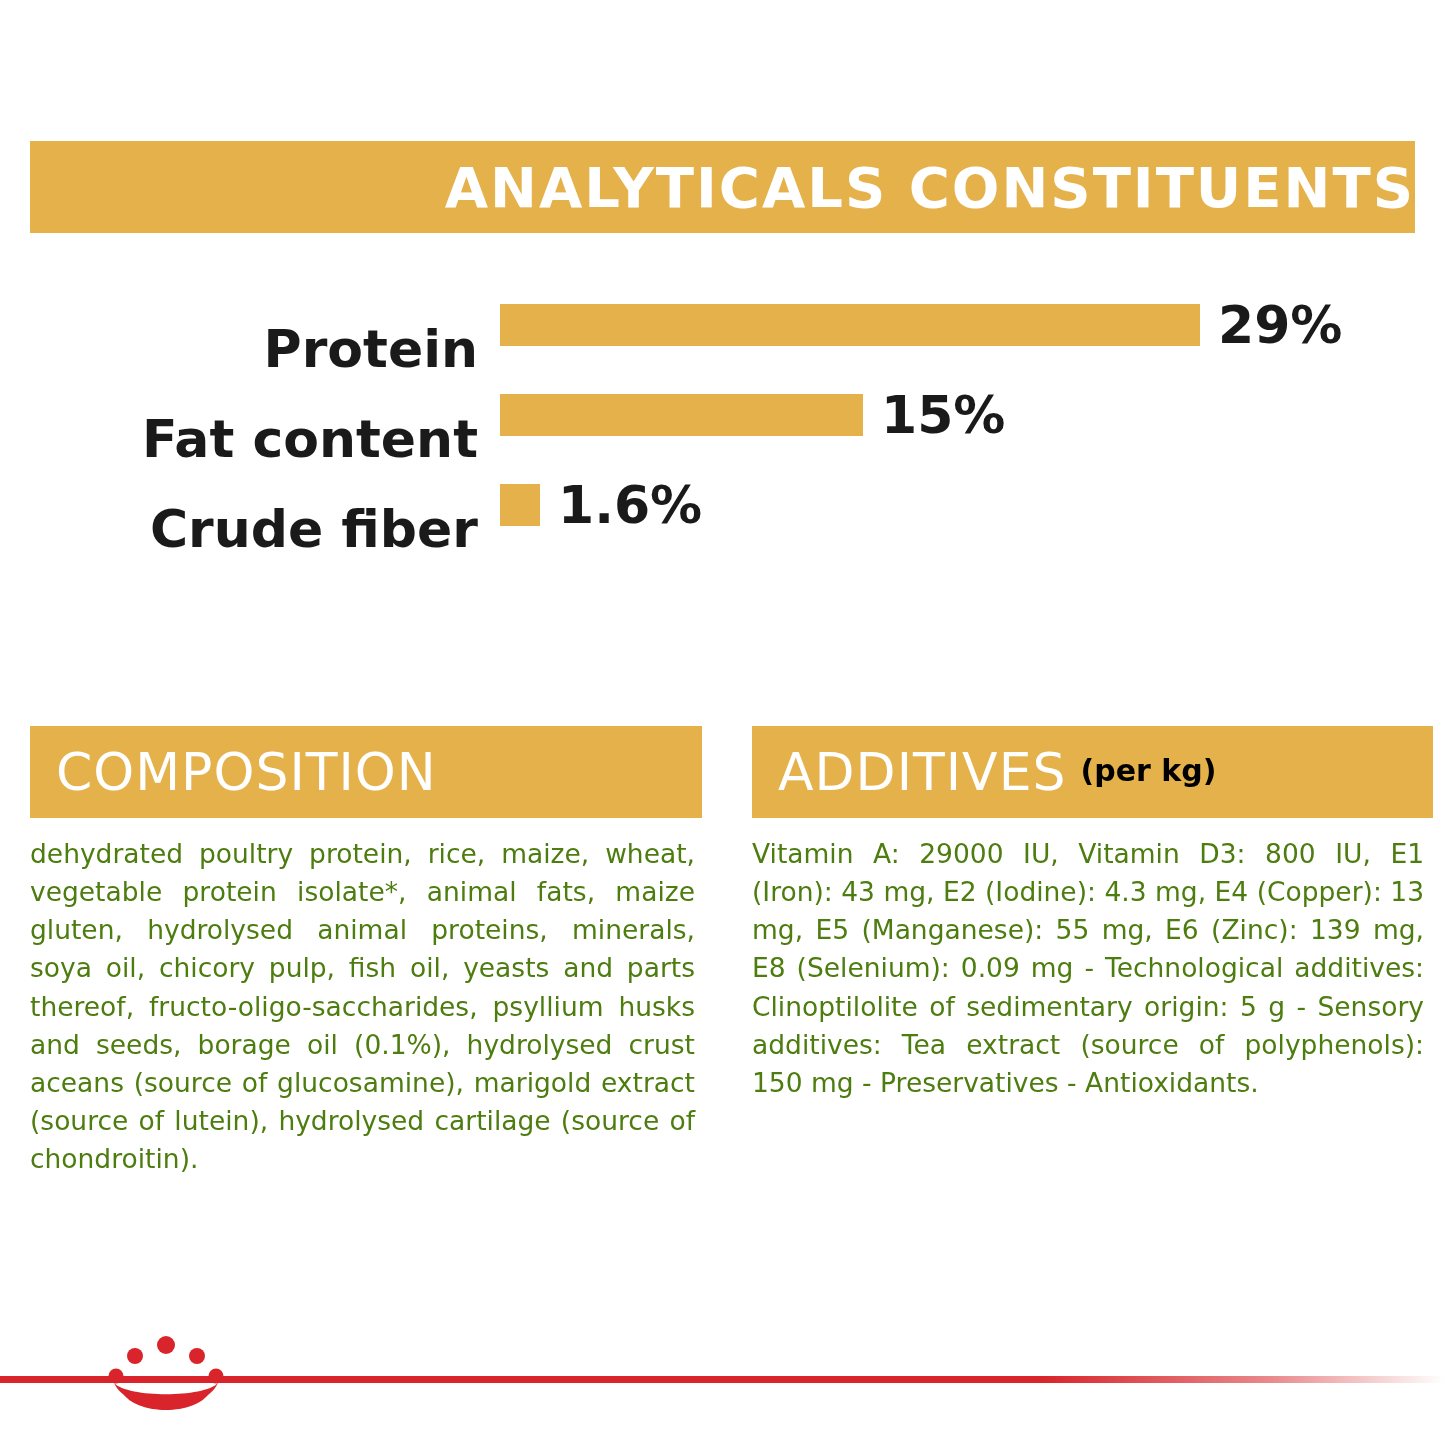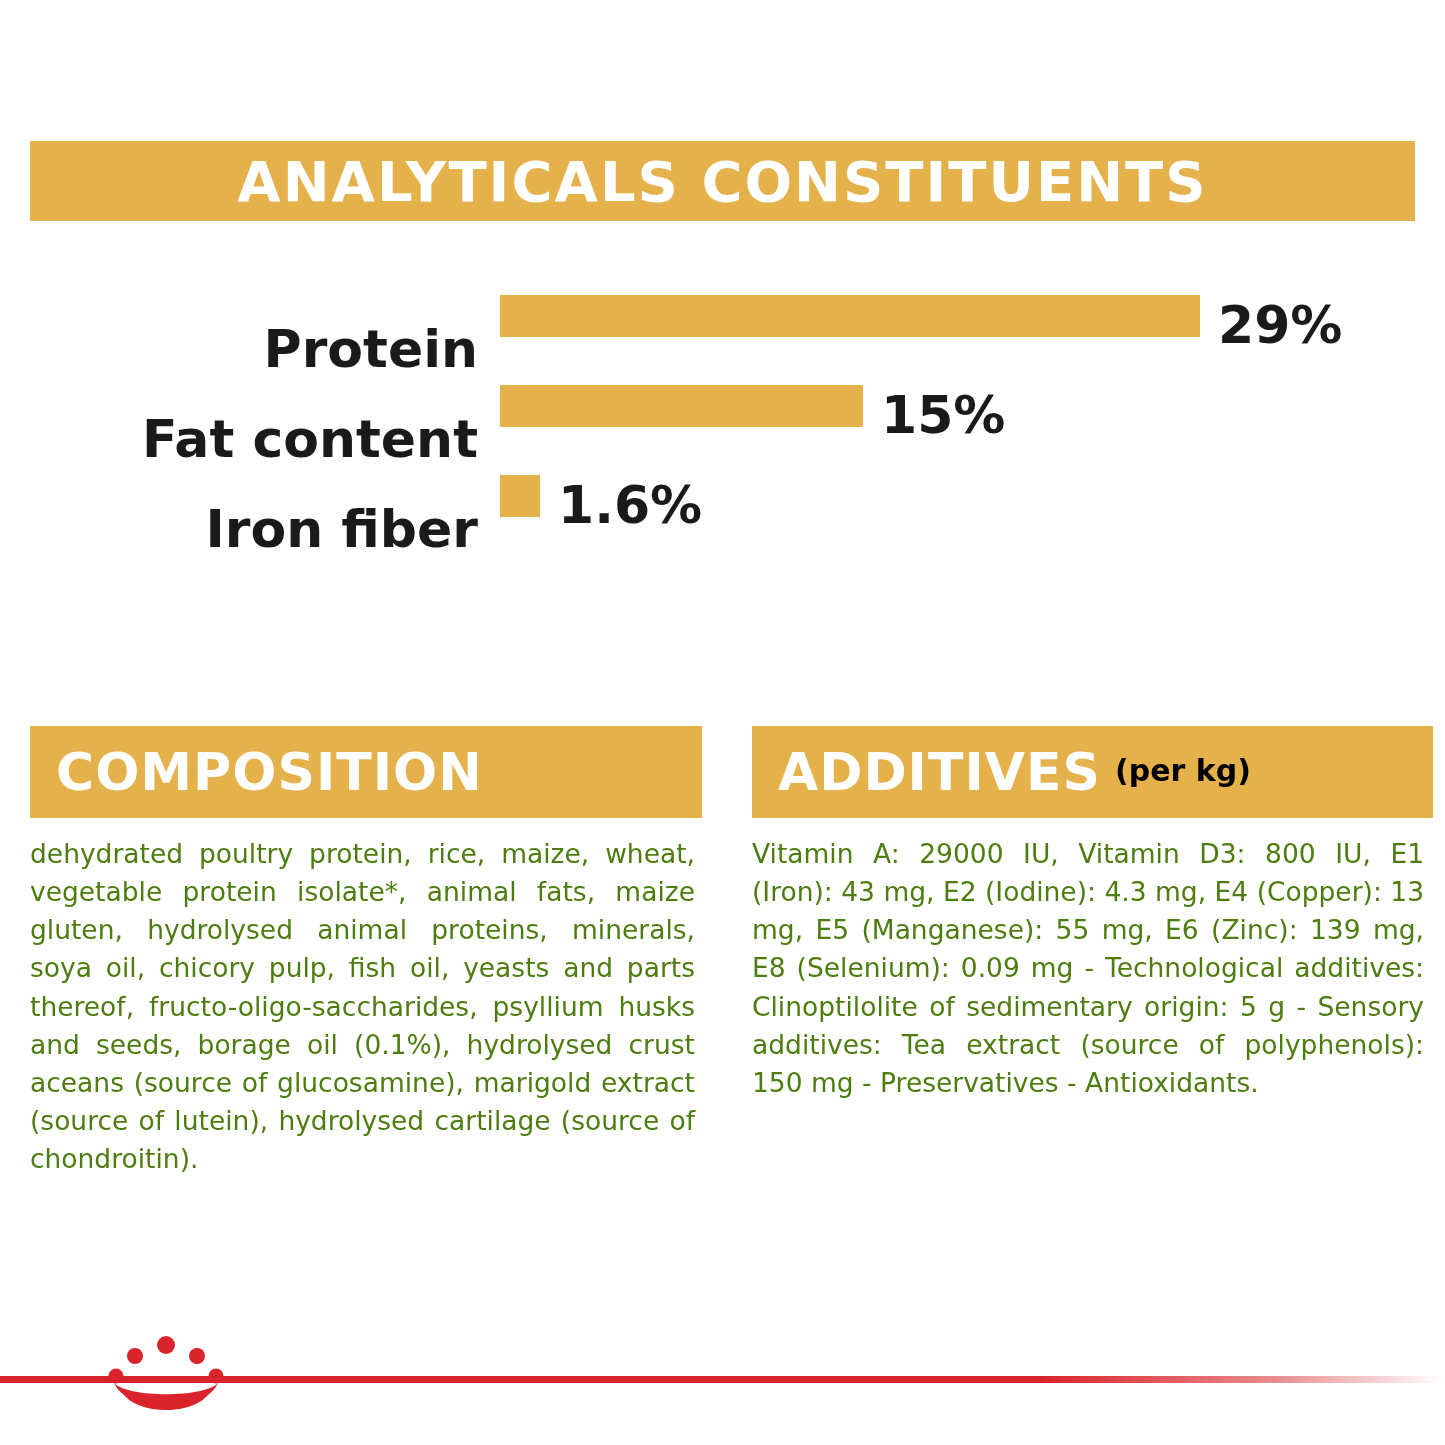--- a/index.html
+++ b/index.html
@@ -19,25 +19,25 @@
     position: absolute;
     inset: 0;
   }
 
   
   .analyticals-header {
     position: absolute;
     left: 30px;
     top: 141px;
     width: 1385px;
-    height: 80px;
+    height: 92px;
     background: #e5b14a;
     display: flex;
     align-items: center;
-    justify-content: center;
+    justify-content: flex-end;
   }
   .analyticals-header .title {
     color: #ffffff;
     font-size: 56px;
     font-weight: bold;
     letter-spacing: 2px;
     font-family: "DejaVu Sans", sans-serif;
     text-transform: uppercase;
     white-space: nowrap;
   }
@@ -60,20 +60,21 @@
     box-sizing: border-box;
     font-size: 52px;
     font-weight: bold;
     color: #1a1a1a;
     white-space: nowrap;
     font-family: "DejaVu Sans", sans-serif;
     margin-top: 48px;
   }
   .const-bar-wrap {
     display: flex;
+    align-items: center;
     flex: 1;
   }
   .const-bar {
     height: 42px;
     background: #e5b14a;
   }
   .const-value {
     font-size: 52px;
     font-weight: bold;
     color: #1a1a1a;
@@ -96,21 +97,21 @@
     display: flex;
     align-items: center;
     padding: 0 26px;
     box-sizing: border-box;
   }
   .panel-header.left-hdr { width: 672px; }
   .panel-header.right-hdr { width: 681px; }
   .panel-header .h-title {
     color: #ffffff;
     font-size: 52px;
-    font-weight: bold;
+    font-weight: normal;
     letter-spacing: 1px;
     text-transform: uppercase;
     font-family: "DejaVu Sans", sans-serif;
     white-space: nowrap;
   }
   .panel-header .h-sub {
     color: #000000;
     font-size: 30px;
     font-weight: bold;
     margin-left: 14px;
@@ -177,21 +178,21 @@
 
     <div class="const-row">
       <div class="const-label">Fat content</div>
       <div class="const-bar-wrap">
         <div class="const-bar" style="width:363px"></div>
         <div class="const-value">15%</div>
       </div>
     </div>
 
     <div class="const-row">
-      <div class="const-label">Iron fiber</div>
+      <div class="const-label">Crude fiber</div>
       <div class="const-bar-wrap">
         <div class="const-bar" style="width:40px"></div>
         <div class="const-value">1.6%</div>
       </div>
     </div>
 
   </div>
 
   <div class="panel panel-left">
     <div class="panel-header left-hdr">

